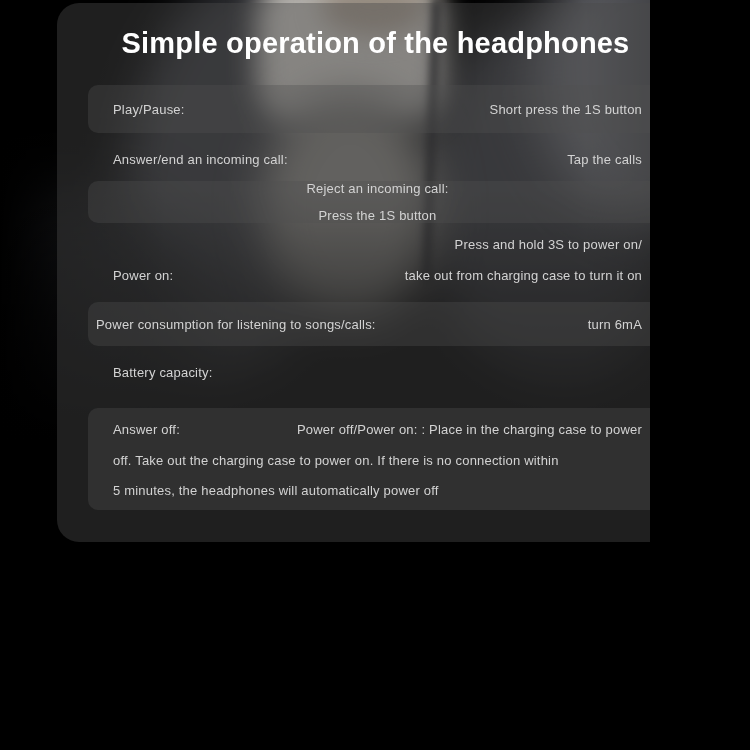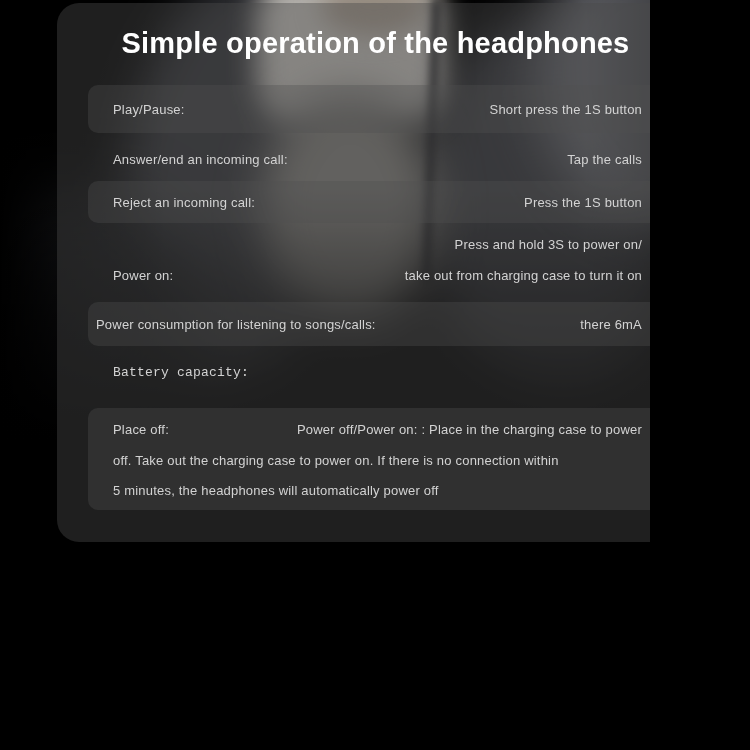--- a/index.html
+++ b/index.html
@@ -37,24 +37,24 @@
   .row{
     position:absolute;left:88px;width:575px;box-sizing:border-box;
     display:flex;align-items:center;justify-content:space-between;
     padding:0 21px 0 25px;font-size:13px;color:#d3d3d3;letter-spacing:.2px;
   }
   .row-bg{background:rgba(80,80,80,0.35);border-radius:10px;}
   .lab{white-space:nowrap;}
   .val{text-align:right;}
   #row1{top:85px;height:48px;}
   #row2{top:137px;height:44px;}
-  #row3{top:181px;height:42px;}
+  #row3{top:181px;height:42px;flex-direction:column;}
   #row4{top:230px;height:61px;align-items:flex-end;line-height:30.5px;}
   #row5{top:302px;height:44px;padding-left:8px;}
-  #row6{top:350px;height:44px;font-family:Liberation Mono, monospace;}
+  #row6{top:350px;height:44px;}
   #row7{top:408px;height:102px;display:block;padding-top:7px;line-height:30.5px;}
   .po-line1{display:flex;justify-content:space-between;}
 </style>
 </head>
 <body>
 
 <div id="stage">
 
   <div class="photo">
     <div class="shape sh-jacket-left"></div>
@@ -90,29 +90,29 @@
   <div class="row" id="row4">
     <span class="lab">Power on:</span>
     <span class="val">
       <div>Press and hold 3S to power on/</div>
       <div>take out from charging case to turn it on</div>
     </span>
   </div>
 
   <div class="row row-bg" id="row5">
     <span class="lab">Power consumption for listening to songs/calls:</span>
-    <span class="val">there 6mA</span>
+    <span class="val">turn 6mA</span>
   </div>
 
   <div class="row" id="row6">
     <span class="lab">Battery capacity:</span>
   </div>
 
   <div class="row row-bg" id="row7">
     <div class="po-line1">
-      <span class="lab">Place off:</span>
+      <span class="lab">Answer off:</span>
       <span>Power off/Power on: : Place in the charging case to power</span>
     </div>
     <div>off. Take out the charging case to power on. If there is no connection within</div>
     <div>5 minutes, the headphones will automatically power off</div>
   </div>
 
 </div>
 
 </body></html>

